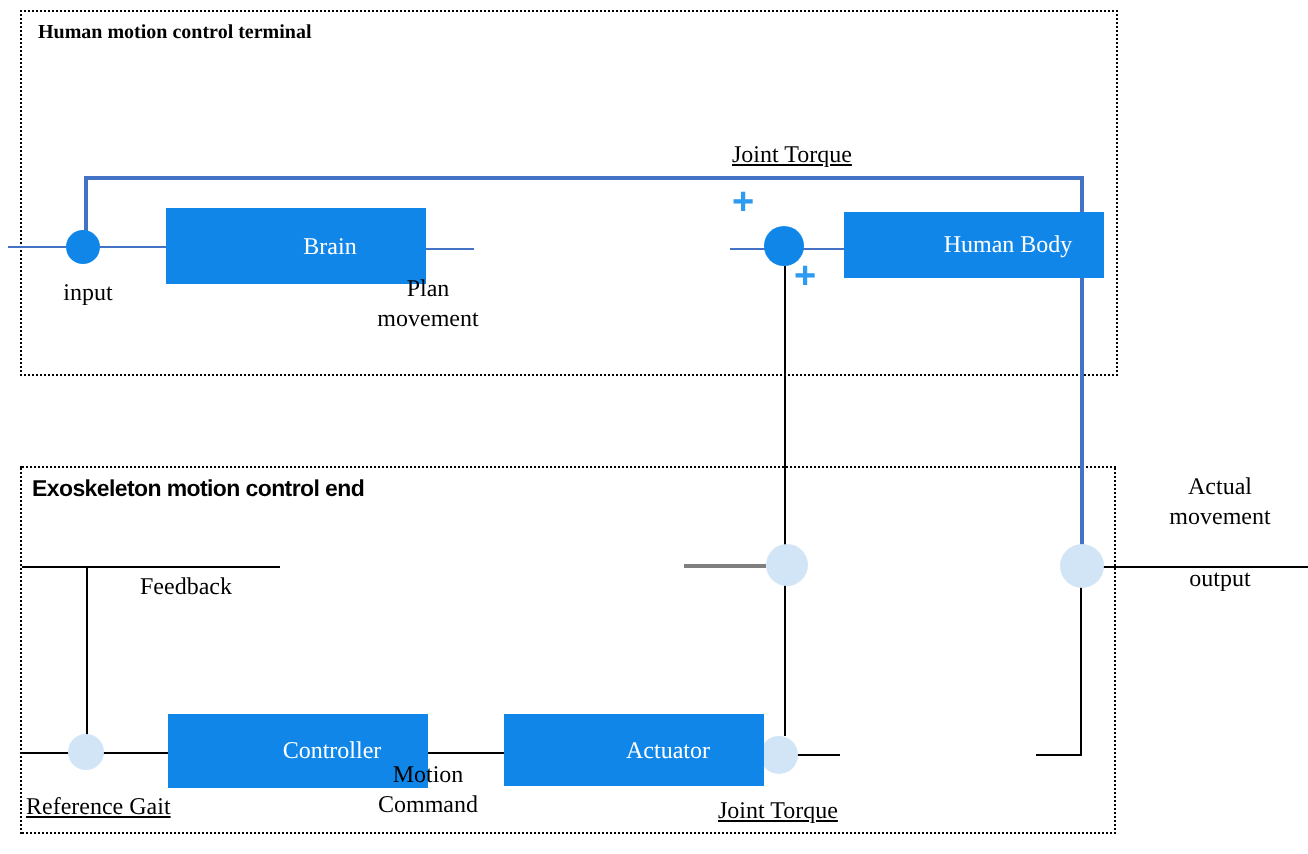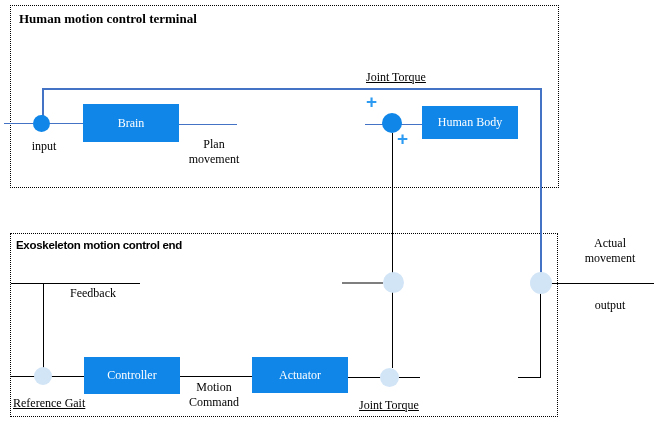--- a/index.html
+++ b/index.html
@@ -2,25 +2,25 @@
 <html style="--block-blue: #0F86E8; --node-light: #D2E5F7; --connector-blue: #4472C4; --plus-blue: #2D9BF2; --line-black: #000000; --line-gray: #7F7F7F;"><head>
 <meta charset="utf-8">
 <style>
   html,body{margin:0;padding:0;background:#fff;}
   .canvas{position:relative;width:654px;height:427px;background:#fff;overflow:hidden;
           font-family:"Liberation Serif",serif;}
   .dashed-box{position:absolute;border:1px dotted #000;background:transparent;}
   .box-top{left:10px;top:5px;width:547px;height:181px;}
   .box-bottom{left:10px;top:233px;width:546px;height:182px;}
   .sec-title{position:absolute;font-weight:bold;color:#000;white-space:nowrap;}
-  .title-serif{left:19px;top:11px;font-size:13px;font-family:"Liberation Serif",serif;}
+  .title-serif{left:19px;top:11px;font-size:10px;font-family:"Liberation Serif",serif;}
   .title-sans{left:16px;top:239px;font-size:11.5px;letter-spacing:-0.3px;font-family:"Liberation Sans",sans-serif;}
   .block{position:absolute;background:var(--block-blue);color:#fff;display:flex;
          align-items:center;justify-content:center;text-align:center;
-         font-size:12px;line-height:1.25;z-index:3;}
+         font-size:12px;line-height:1.25;z-index:3;padding-left:34px;}
   .blk-brain{left:83px;top:104px;width:96px;height:38px;}
   .blk-musculo{left:237px;top:106px;width:128px;height:37px;padding:0 8px;box-sizing:border-box;}
   .blk-human{left:422px;top:106px;width:96px;height:33px;}
   .blk-feedback{left:140px;top:264px;width:202px;height:38px;}
   .blk-controller{left:84px;top:357px;width:96px;height:37px;}
   .blk-actuator{left:252px;top:357px;width:96px;height:36px;}
   .blk-exo{left:420px;top:358px;width:98px;height:37px;}
   .hline,.vline{position:absolute;z-index:1;}
   .c-blue{background:var(--connector-blue);}
   .c-black{background:var(--line-black);}
@@ -83,15 +83,15 @@
   <div class="plus" style="left:397px;top:129px;">+</div>
 
   <div class="lbl lbl-center" style="left:24px;top:139px;width:40px;">input</div>
   <div class="lbl lbl-center" style="left:184px;top:137px;width:60px;">Plan movement</div>
   <div class="lbl nowrap" style="left:366px;top:70px;">Joint Torque</div>
   <div class="lbl lbl-center" style="left:63px;top:286px;width:60px;">Feedback</div>
   <div class="lbl nowrap" style="left:13px;top:396px;">Reference Gait</div>
   <div class="lbl lbl-center" style="left:182px;top:380px;width:64px;">Motion Command</div>
   <div class="lbl nowrap" style="left:359px;top:398px;">Joint Torque</div>
   <div class="lbl lbl-center" style="left:578px;top:236px;width:64px;">Actual movement</div>
-  <div class="lbl lbl-center" style="left:580px;top:298px;width:60px;">output</div>
+  <div class="lbl lbl-center" style="left:580px;top:282px;width:60px;">output</div>
 
 </div>
 
 </body></html>

